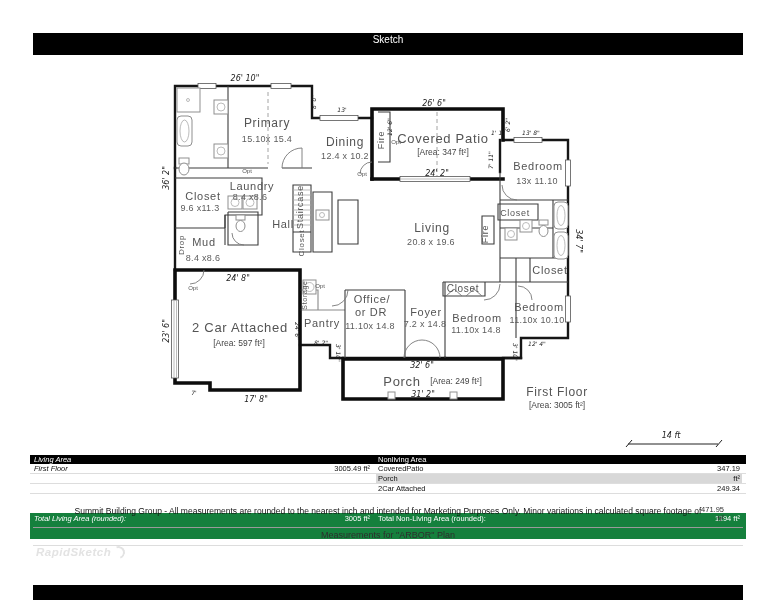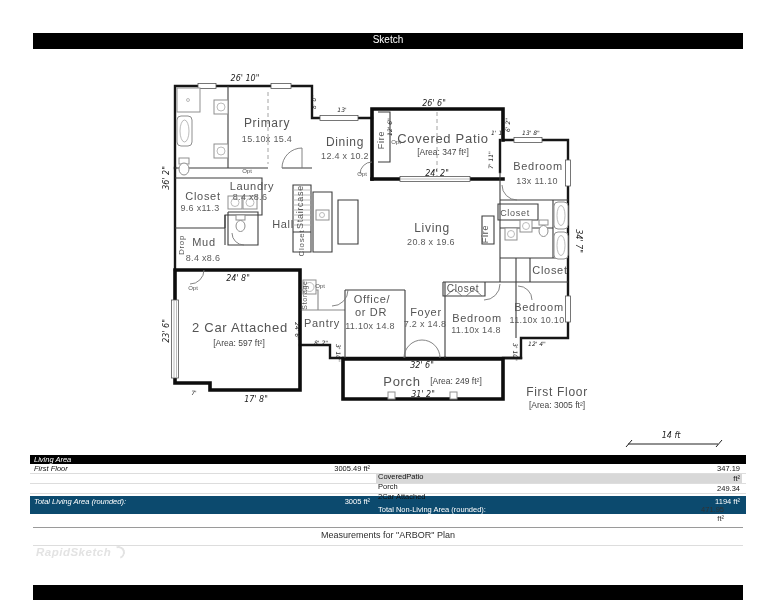--- a/index.html
+++ b/index.html
@@ -1,18 +1,18 @@
 <!DOCTYPE html>
 <html><head>
 <meta charset="utf-8">
 <style>
   html,body{margin:0;padding:0;background:#fff;}
   .page{position:relative;width:776px;height:600px;background:#fff;overflow:hidden;
         font-family:"Liberation Sans",sans-serif;}
-  .bar{position:absolute;left:33px;width:710px;height:16px;background:#000;}
+  .bar{position:absolute;left:33px;width:710px;height:22px;background:#000;}
   .titlebar{top:33px;color:#fff;font-size:10px;text-align:center;line-height:13px;}
   .bottombar{top:585px;}
   svg.plan{position:absolute;left:0;top:0;pointer-events:none;}
   
   .room{font-family:"Liberation Sans",sans-serif;fill:#545454;letter-spacing:.7px;}
   .r11{font-size:11px;} .r12{font-size:12px;} .r13{font-size:13px;} .r9{font-size:9px;} .r8{font-size:8px;}
   .sub{font-family:"Liberation Sans",sans-serif;fill:#5c5c5c;font-size:9px;letter-spacing:.3px;}
   .area{font-family:"Liberation Sans",sans-serif;fill:#444;font-size:8.5px;}
   .dim{font-family:"DejaVu Sans",sans-serif;font-style:italic;fill:#1d1d1d;font-size:8px;}
   .dim-s{font-size:6px;}
@@ -23,24 +23,24 @@
   .fx{stroke:#8f8f8f;stroke-width:1;fill:#fff;}
   .fx2{stroke:#aaa;stroke-width:.8;fill:none;}
   .door{stroke:#777;stroke-width:.9;fill:none;}
   .dash{stroke:#9a9a9a;stroke-width:.9;stroke-dasharray:4 3;fill:none;}
   .win{stroke:#555;stroke-width:.8;fill:#fff;}
   .scaleline{stroke:#222;stroke-width:1;fill:none;}
   
   .tbl{position:absolute;left:30px;top:455px;width:716px;font-size:7.5px;color:#111;}
   .tr{position:relative;height:9px;line-height:9px;border-bottom:.5px solid #ddd;}
   .tr-h{background:#000;color:#fff;border-bottom:none;}
-  .tr-f{height:18px;line-height:11px;background:#0c4a6e;color:#fff;margin-top:2px;border-bottom:none;}
+  .tr-f{height:26px;line-height:11px;background:#15803d;color:#fff;margin-top:19px;border-bottom:none;}
   .c-ll{position:absolute;left:4px;top:0;font-style:italic;}
   .c-lv{position:absolute;right:52.5%;top:0;}
-  .c-nl{position:absolute;left:48.6%;top:8px;}
+  .c-nl{position:absolute;left:48.6%;top:0;}
   .c-nv{position:absolute;right:6px;top:0;}
   .half-shade{position:absolute;left:48.3%;right:4px;top:0;bottom:0;background:#d8d8d8;z-index:0;}
   .tr span{z-index:1;}
   .overflow-frag{position:absolute;right:52px;top:505px;width:70px;text-align:right;
      font-size:7.5px;color:#333;line-height:9px;z-index:3;}
   .disclaimer{position:absolute;left:38px;top:506px;width:700px;text-align:center;
      font-size:8.5px;line-height:10px;color:#141414;}
   .rule1{position:absolute;left:33px;top:527px;width:710px;height:0;border-top:1px solid #9a9a9a;}
   .rule2{position:absolute;left:33px;top:545px;width:710px;height:0;border-top:1px solid #ddd;}
   .caption{position:absolute;left:38px;top:530px;width:700px;text-align:center;
@@ -278,20 +278,21 @@
       <span class="c-nv">1194 ft²</span>
     </div>
   </div>
 
   <div class="overflow-frag">
     <div>471.95</div>
     <div>ft²</div>
   </div>
 
   <div class="disclaimer">
+    <div>Summit Building Group - All measurements are rounded to the nearest inch and intended for Marketing Purposes Only. Minor variations in calculated square footage of</div>
   </div>
 
   <div class="rule1"></div>
   <div class="caption">Measurements for "ARBOR" Plan</div>
   <div class="rule2"></div>
 
   <div class="watermark">
     <span>RapidSketch</span><span class="swirl"></span>
   </div>
 

